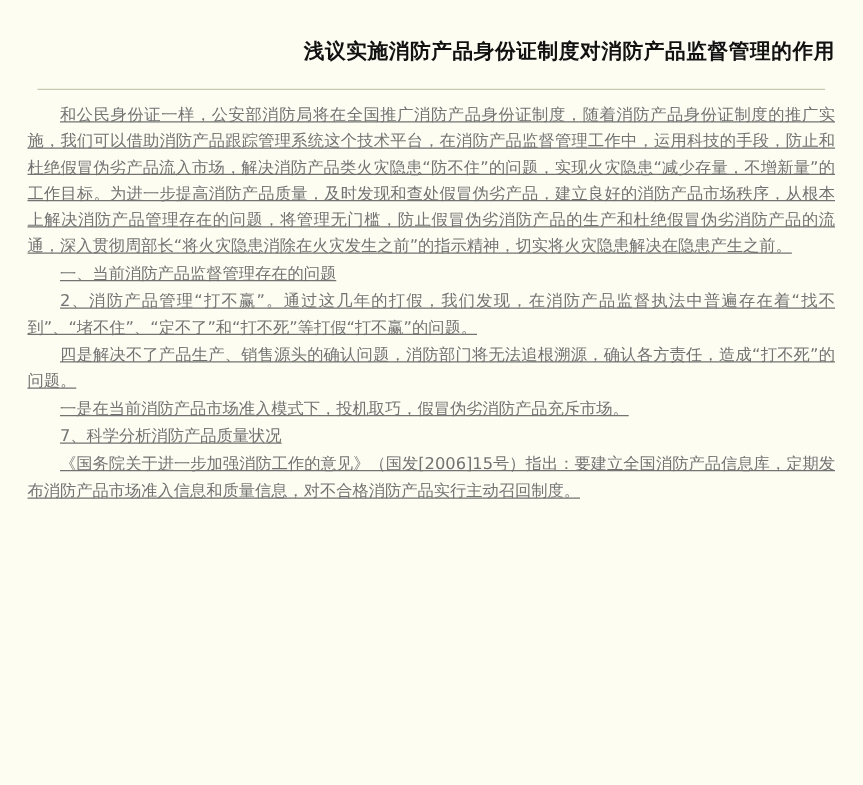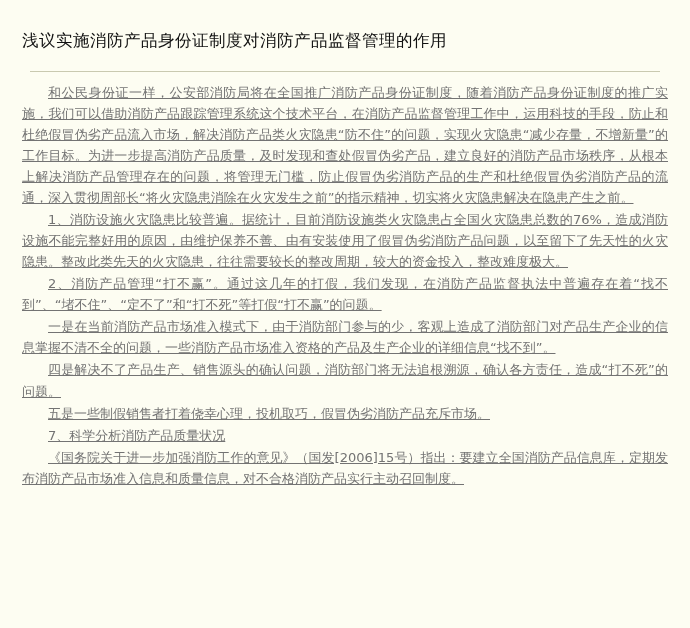--- a/index.html
+++ b/index.html
@@ -15,23 +15,23 @@
   }
   .page {
     position: relative;
     width: 690px;
     height: 628px;
     box-sizing: border-box;
     padding: 0 22px;
     background: #fdfdf2;
   }
   .doc-title {
-    text-align: left;
+    text-align: right;
     font-size: 16.5px;
-    font-weight: normal;
+    font-weight: bold;
     color: #111;
     letter-spacing: 0.5px;
     padding-top: 18px;
     padding-bottom: 6px;
     line-height: 1.5;
   }
   .title-rule {
     border: none;
     border-top: 1px solid #c9c9b0;
     margin: 6px 8px 10px 8px;
@@ -54,22 +54,21 @@
 </head>
 <body>
 
 <div class="page">
 
   <h1 class="doc-title">浅议实施消防产品身份证制度对消防产品监督管理的作用</h1>
   <hr class="title-rule">
 
   <div class="body-text">
     <p class="para">和公民身份证一样，公安部消防局将在全国推广消防产品身份证制度，随着消防产品身份证制度的推广实施，我们可以借助消防产品跟踪管理系统这个技术平台，在消防产品监督管理工作中，运用科技的手段，防止和杜绝假冒伪劣产品流入市场，解决消防产品类火灾隐患“防不住”的问题，实现火灾隐患“减少存量，不增新量”的工作目标。为进一步提高消防产品质量，及时发现和查处假冒伪劣产品，建立良好的消防产品市场秩序，从根本上解决消防产品管理存在的问题，将管理无门槛，防止假冒伪劣消防产品的生产和杜绝假冒伪劣消防产品的流通，深入贯彻周部长“将火灾隐患消除在火灾发生之前”的指示精神，切实将火灾隐患解决在隐患产生之前。</p>
-    <p class="para">1、消防设施火灾隐患比较普遍。据统计，目前消防设施类火灾隐患占全国火灾隐患总数的76%，造成消防设施不能完整好用的原因，由维护保养不善、由有安装使用了假冒伪劣消防产品问题，以至留下了先天性的火灾隐患。整改此类先天的火灾隐患，往往需要较长的整改周期，较大的资金投入，整改难度极大。</p>
+    <p class="para">一、当前消防产品监督管理存在的问题</p>
     <p class="para">2、消防产品管理“打不赢”。通过这几年的打假，我们发现，在消防产品监督执法中普遍存在着“找不到”、“堵不住”、“定不了”和“打不死”等打假“打不赢”的问题。</p>
-    <p class="para">一是在当前消防产品市场准入模式下，由于消防部门参与的少，客观上造成了消防部门对产品生产企业的信息掌握不清不全的问题，一些消防产品市场准入资格的产品及生产企业的详细信息“找不到”。</p>
     <p class="para">四是解决不了产品生产、销售源头的确认问题，消防部门将无法追根溯源，确认各方责任，造成“打不死”的问题。</p>
-    <p class="para">五是一些制假销售者打着侥幸心理，投机取巧，假冒伪劣消防产品充斥市场。</p>
+    <p class="para">一是在当前消防产品市场准入模式下，投机取巧，假冒伪劣消防产品充斥市场。</p>
     <p class="para">7、科学分析消防产品质量状况</p>
     <p class="para">《国务院关于进一步加强消防工作的意见》（国发[2006]15号）指出：要建立全国消防产品信息库，定期发布消防产品市场准入信息和质量信息，对不合格消防产品实行主动召回制度。</p>
   </div>
 
 </div>
 
 </body></html>

